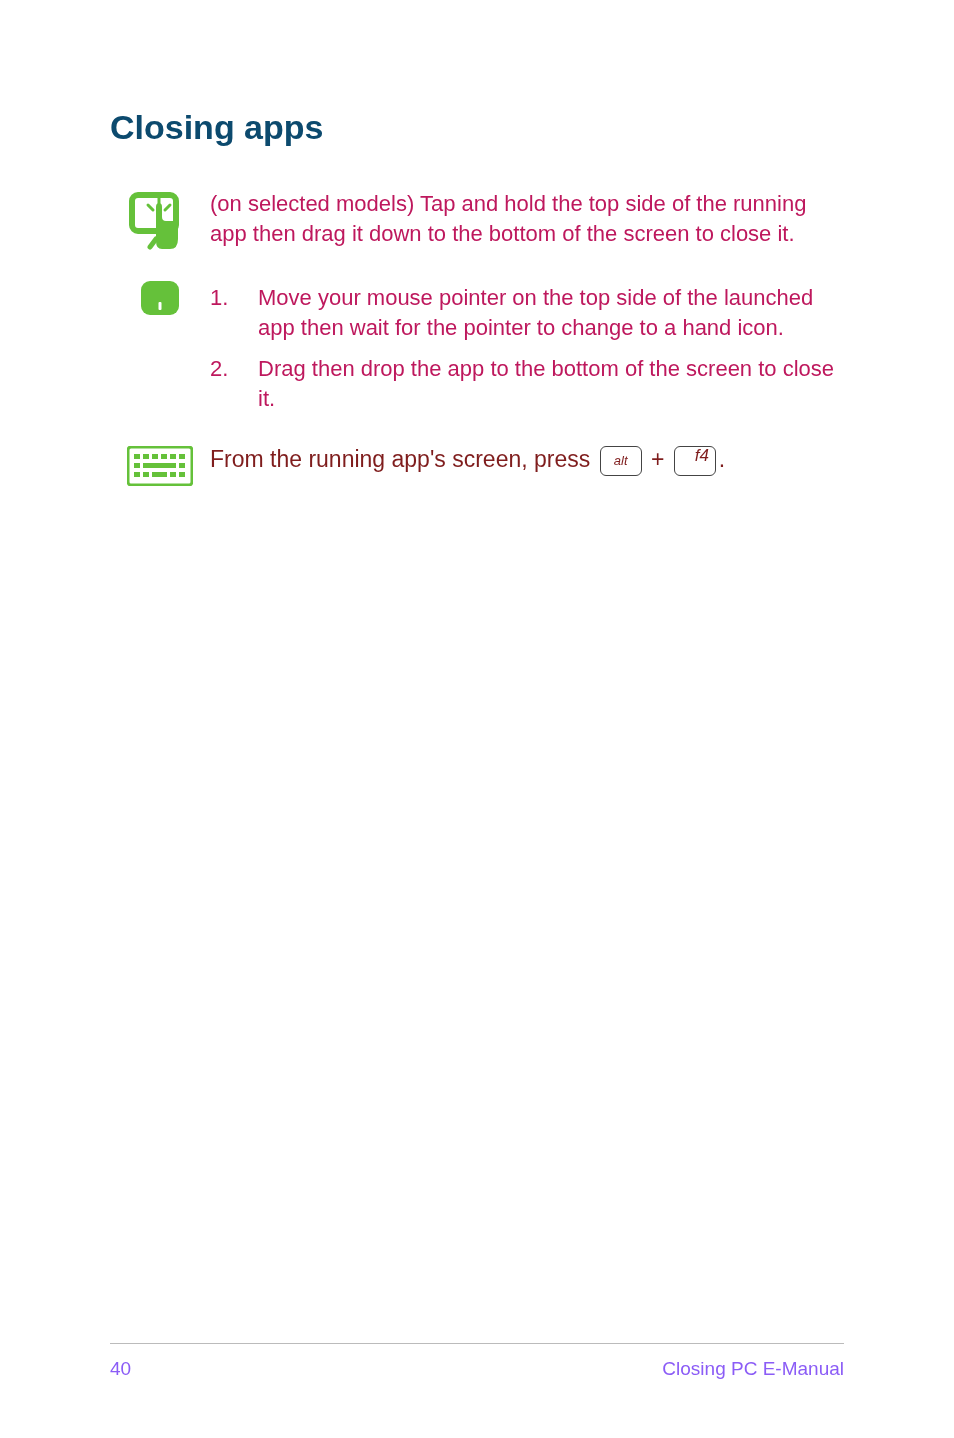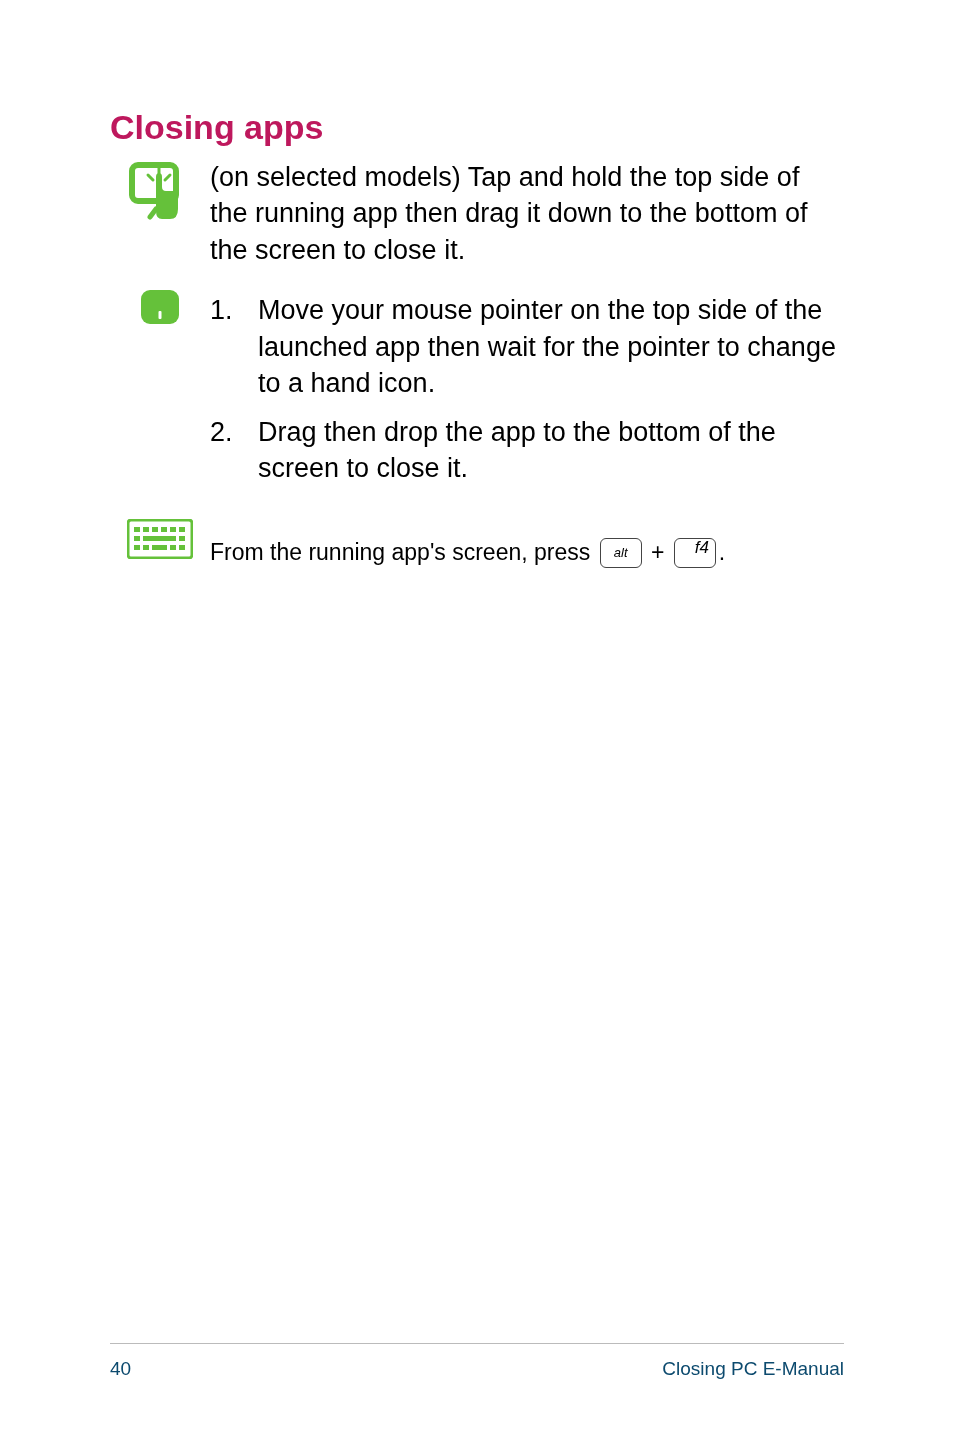--- a/index.html
+++ b/index.html
@@ -12,60 +12,59 @@
     height: 1438px;
     background: #ffffff;
     font-family: "Segoe UI", "Myriad Pro", Arial, sans-serif;
     position: relative;
     color: #222;
   }
   .page {
     padding: 108px 110px 0 110px;
   }
   .heading {
-    color: #be185d;
+    color: #0c4a6e;
     font-size: 34px;
     font-weight: 700;
-    margin-bottom: 12px;
+    margin-bottom: 42px;
   }
   .instr-block {
     display: flex;
     align-items: flex-start;
     margin-bottom: 18px;
   }
   .icon-col {
     width: 100px;
     flex-shrink: 0;
     display: flex;
     justify-content: center;
     padding-top: 2px;
   }
   .text-col {
     flex: 1;
-    font-size: 27px;
+    font-size: 22px;
     line-height: 1.35;
-    color: #000000;
+    color: #be185d;
   }
   .step {
     display: flex;
     margin-top: 6px;
     margin-bottom: 12px;
   }
   .step-num {
     width: 48px;
     flex-shrink: 0;
   }
   .step-text {
     flex: 1;
   }
   .inline-text {
     font-size: 23px;
     line-height: 1.35;
-    color: #000000;
-    margin-top: 20px;
+    color: #7f1d1d;
   }
   .key {
     display: inline-block;
     border: 1.5px solid #444;
     border-radius: 6px;
     min-width: 42px;
     height: 30px;
     vertical-align: middle;
     position: relative;
     margin: 0 3px;
@@ -88,21 +87,21 @@
   .footer {
     position: absolute;
     bottom: 58px;
     left: 110px;
     right: 110px;
     border-top: 1px solid #bbb;
     padding-top: 14px;
     display: flex;
     justify-content: space-between;
     font-size: 19px;
-    color: #0c4a6e;
+    color: #8b5cf6;
   }
 
   
   .touch-icon-svg { width: 68px; height: 68px; }
   .mouse-icon-box {
     width: 38px; height: 34px;
     background: #65c13a;
     border-radius: 9px;
     position: relative;
     margin-top: 2px;

